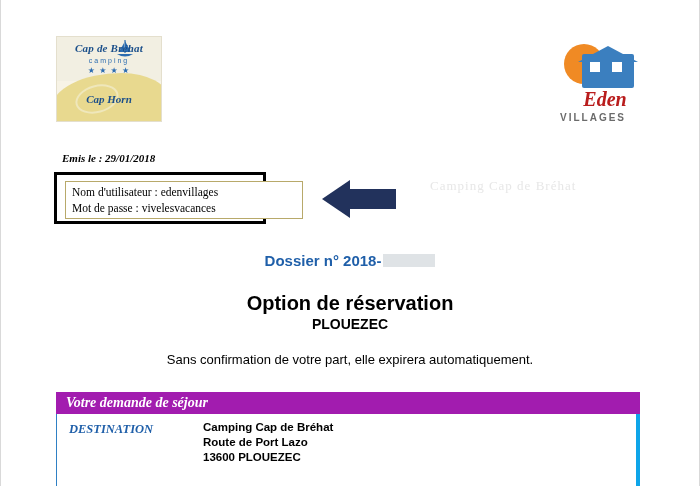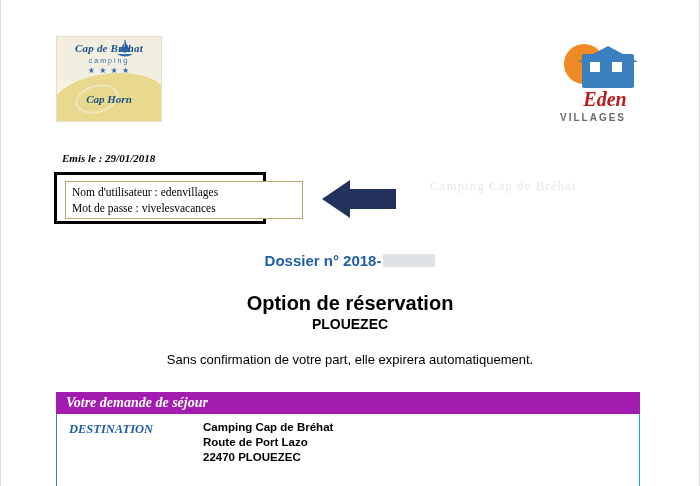--- a/index.html
+++ b/index.html
@@ -327,21 +327,21 @@
     font-style: italic;
     color: #ffffff;
   }
   .stay-body {
     position: absolute;
     left: 56px;
     top: 414px;
     width: 584px;
     height: 72px;
     border-left: 1px solid #2f80c4;
-    border-right: 1px solid #0ea5e9;
+    border-right: 4px solid #0ea5e9;
     box-sizing: border-box;
   }
   .stay-label {
     position: absolute;
     left: 12px;
     top: 8px;
     font-family: "Liberation Serif", serif;
     font-size: 12.5px;
     font-weight: bold;
     font-style: italic;
@@ -417,17 +417,17 @@
   <div class="opt-line2">Sans confirmation de votre part, elle expirera automatiquement.</div>
 
   <div class="stay-header">
     <span>Votre demande de séjour</span>
   </div>
   <div class="stay-body">
     <div class="stay-label">DESTINATION</div>
     <div class="stay-values">
       <div>Camping Cap de Bréhat</div>
       <div>Route de Port Lazo</div>
-      <div>22470 PLOUEZEC</div>
+      <div>13600 PLOUEZEC</div>
     </div>
   </div>
 
 </div>
 
 </body></html>

